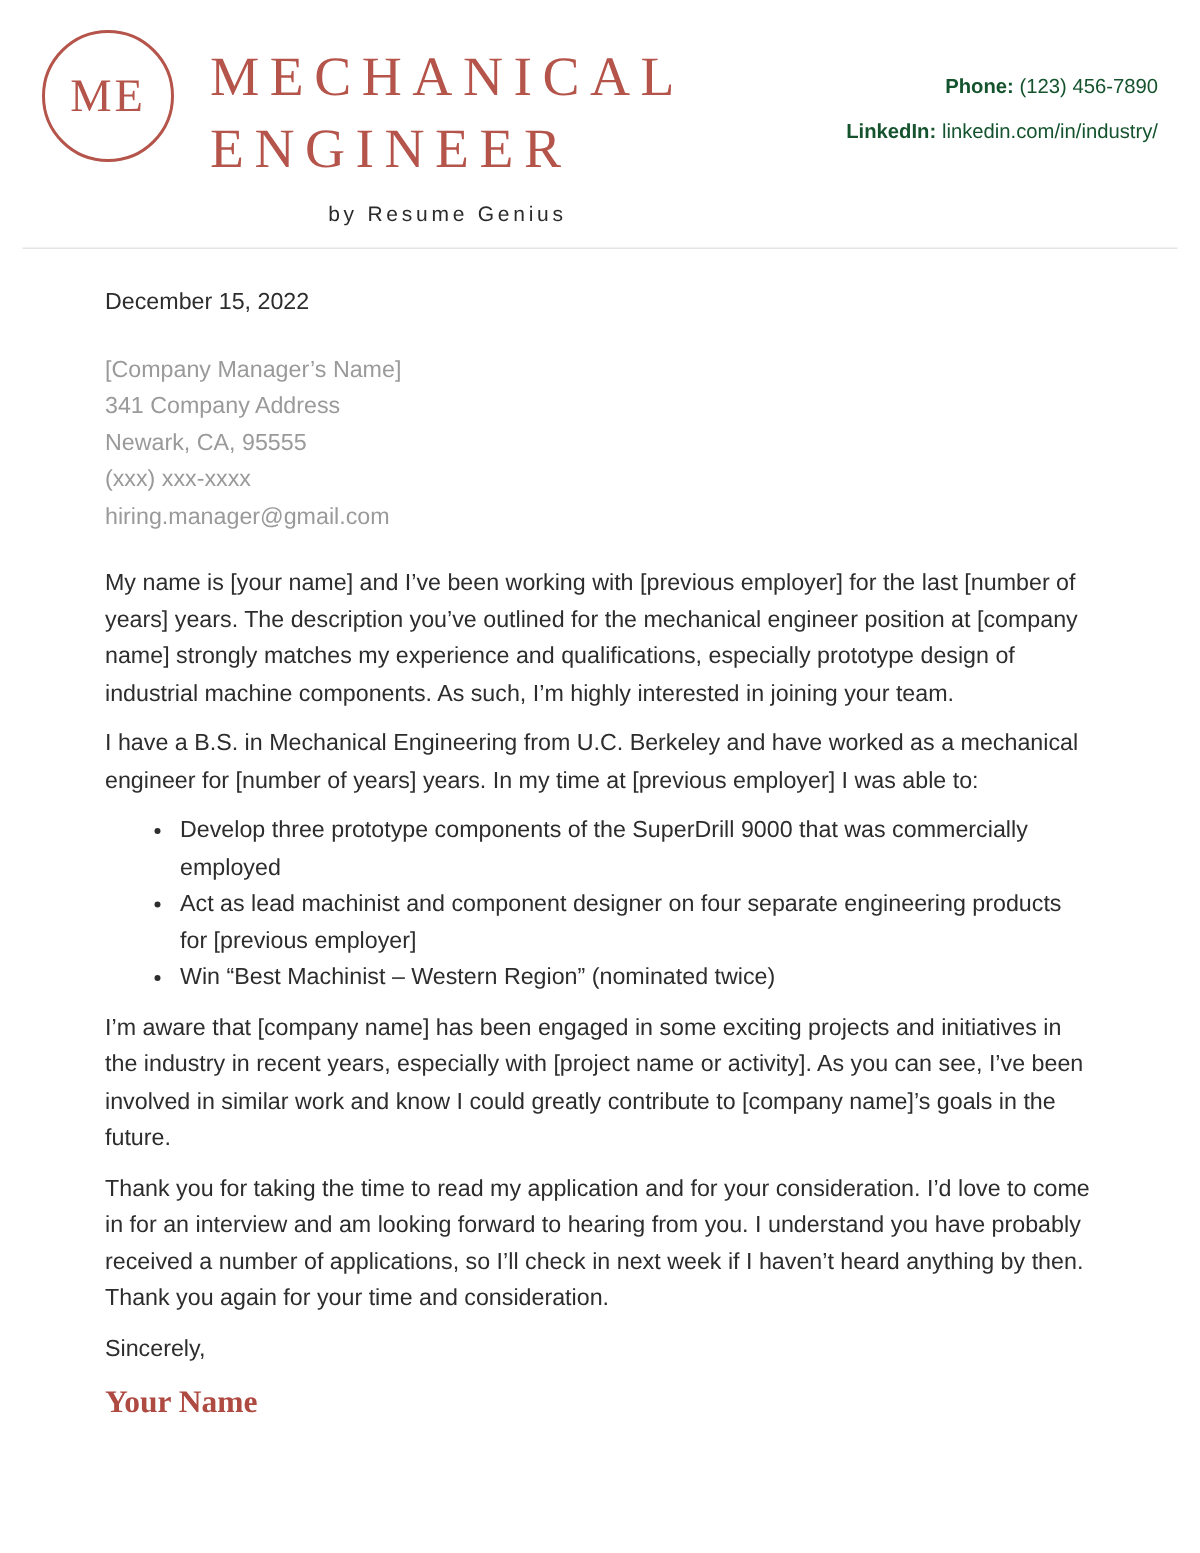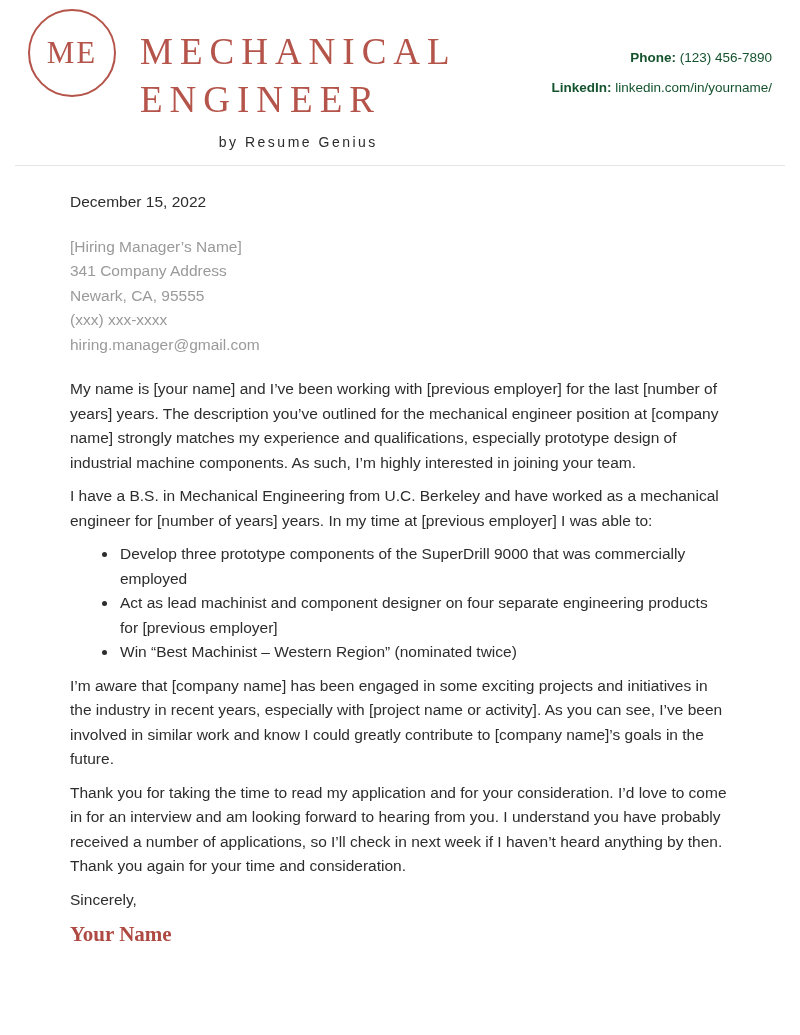--- a/index.html
+++ b/index.html
@@ -6,21 +6,21 @@
   html, body { margin: 0; padding: 0; background: #ffffff; }
   .page {
     width: 800px; height: 1035px; background: #ffffff;
     font-family: "Liberation Sans", sans-serif; color: #2d2d2d;
     position: relative; overflow: hidden;
   }
 
   
   .header { position: relative; height: 165px; }
   .logo {
-    position: absolute; left: 28px; top: 9px;
+    position: absolute; left: 28px; top: 20px;
     width: 88px; height: 88px; border: 2px solid #b5544a; border-radius: 50%;
     display: flex; align-items: center; justify-content: center;
   }
   .logo-text {
     font-family: "Liberation Serif", serif; font-size: 31px;
     letter-spacing: 2px; color: #b5544a;
   }
   .title-wrap { position: absolute; left: 140px; top: 28px; }
   .title {
     margin: 0; font-family: "Liberation Serif", serif; font-weight: normal;
@@ -69,32 +69,32 @@
       <div class="byline">by Resume Genius</div>
     </div>
 
     <div class="contact">
       <div class="contact-row">
         <span class="contact-label">Phone:</span>
         <span class="contact-value">(123) 456-7890</span>
       </div>
       <div class="contact-row">
         <span class="contact-label">LinkedIn:</span>
-        <span class="contact-value">linkedin.com/in/yourname/</span>
+        <span class="contact-value">linkedin.com/in/industry/</span>
       </div>
     </div>
   </header>
 
   <hr class="divider">
 
   <main class="letter">
     <p class="date">December 15, 2022</p>
 
     <div class="recipient">
-      <span class="recipient-line">[Hiring Manager’s Name]</span>
+      <span class="recipient-line">[Company Manager’s Name]</span>
       <span class="recipient-line">341 Company Address</span>
       <span class="recipient-line">Newark, CA, 95555</span>
       <span class="recipient-line">(xxx) xxx-xxxx</span>
       <span class="recipient-line">hiring.manager@gmail.com</span>
     </div>
 
 
     <p>My name is [your name] and I’ve been working with [previous employer] for the last [number of years] years. The description you’ve outlined for the mechanical engineer position at [company name] strongly matches my experience and qualifications, especially prototype design of industrial machine components. As such, I’m highly interested in joining your team.</p>
 
     <p>I have a B.S. in Mechanical Engineering from U.C. Berkeley and have worked as a mechanical engineer for [number of years] years. In my time at [previous employer] I was able to:</p>

